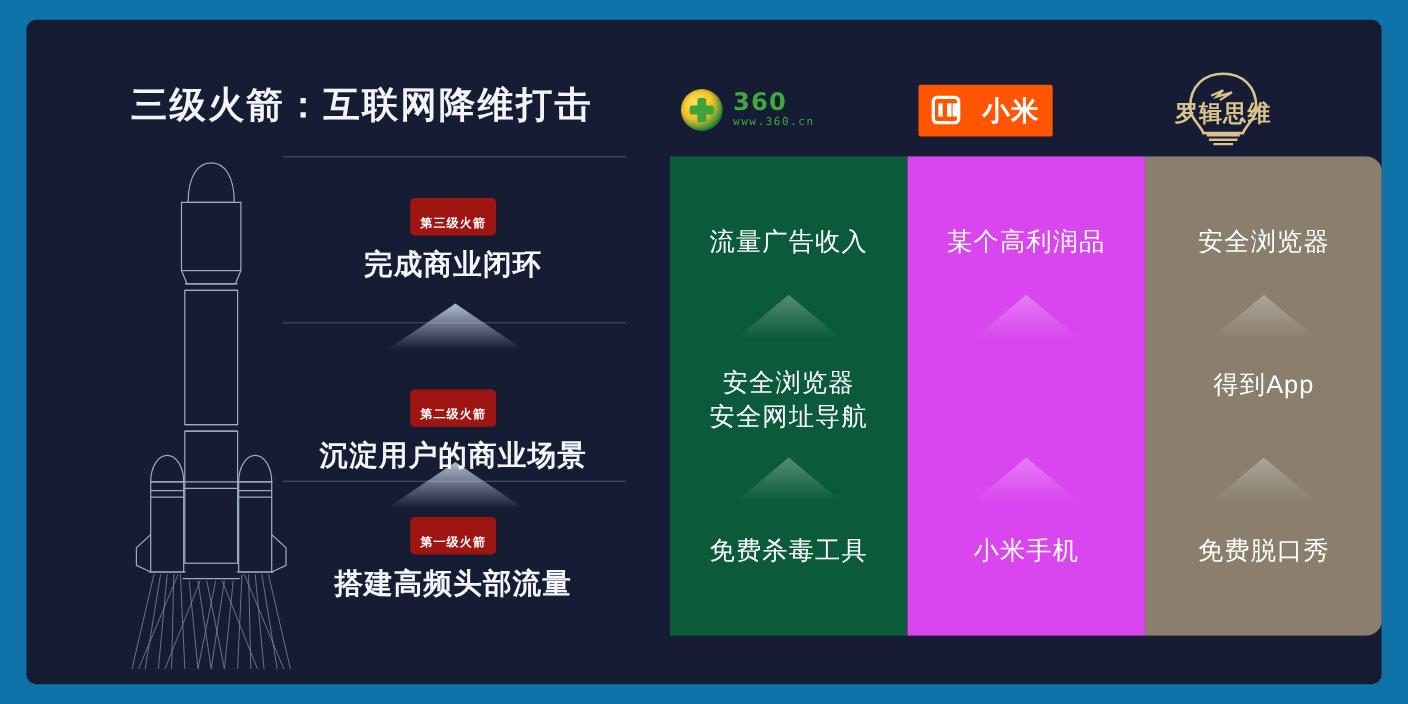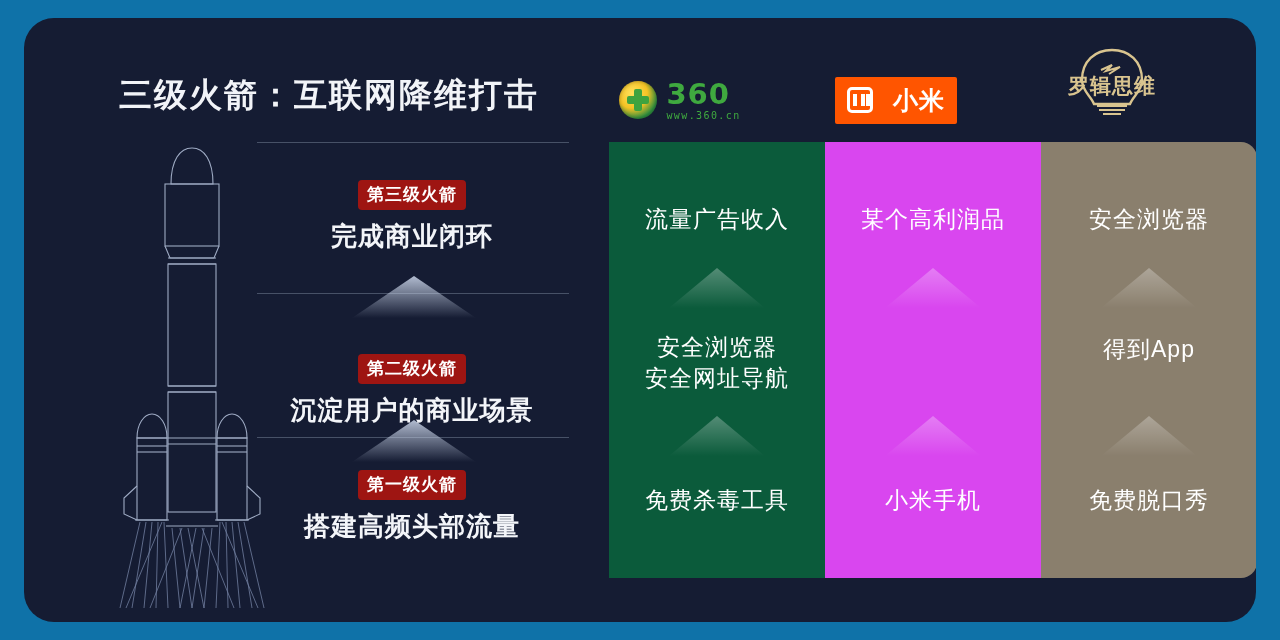--- a/index.html
+++ b/index.html
@@ -22,21 +22,21 @@
   }
 
   
   .card {
     position: absolute;
     left: 24px;
     top: 18px;
     width: 1232px;
     height: 604px;
     background: #151c33;
-    border-radius: 30px;
+    border-radius: 9px;
     overflow: hidden;
   }
 
   
   .title {
     position: absolute;
     left: 95px;
     top: 55px;
     font-size: 33px;
     font-weight: bold;
@@ -47,38 +47,38 @@
 
   .logo {
     position: absolute;
     height: 56px;
     display: flex;
     align-items: center;
     justify-content: center;
   }
   .logo-360   { left: 548px; top: 54px; width: 216px; }
   .logo-mi    { left: 764px; top: 54px; width: 216px; }
-  .logo-luoji { left: 980px; top: 34px; width: 216px; }
+  .logo-luoji { left: 980px; top: 51px; width: 216px; }
 
   
   .l360 { display: flex; align-items: center; gap: 9px; }
   .l360-mark {
     width: 38px; height: 38px; border-radius: 50%;
     background: radial-gradient(circle at 35% 32%, #ffe15c 0%, #f5c324 42%, #2f8f3f 72%, #1d6b2c 100%);
     position: relative;
     box-shadow: inset 0 0 4px rgba(0,0,0,.35);
   }
   .l360-mark::before, .l360-mark::after {
     content: ""; position: absolute; background: #3ea33f; border-radius: 2px;
   }
   .l360-mark::before { left: 15px; top: 8px;  width: 8px;  height: 22px; }
   .l360-mark::after  { left: 8px;  top: 15px; width: 22px; height: 8px;  }
   .l360-txt { line-height: 1; }
   .l360-num {
-    font-size: 29px; font-weight: bold; color: #3fa93f;
+    font-size: 22px; font-weight: bold; color: #3fa93f;
     letter-spacing: 1px; font-family: "DejaVu Sans", sans-serif;
   }
   .l360-sub {
     font-size: 10px; color: #3fa93f; letter-spacing: 1.4px;
     margin-top: 2px; font-family: "DejaVu Sans Mono", monospace;
   }
 
   
   .lmi {
     background: #ff5500; padding: 7px 12px; border-radius: 2px;
@@ -115,23 +115,23 @@
     text-align: center;
   }
   .stage-3 { top: 162px; }
   .stage-2 { top: 308px; margin-top: 28px; }
   .stage-1 { top: 452px; }
 
   .badge {
     display: inline-block;
     background: #9e1512;
     color: #ffffff;
-    font-size: 17px;
+    font-size: 11px;
     font-weight: bold;
-    padding: 3px 9px 4px;
+    padding: 15px 9px 4px;
     border-radius: 4px;
     letter-spacing: 1px;
   }
   .stage-title {
     margin-top: 9px;
     font-size: 26px;
     font-weight: bold;
     color: #f3f5f9;
     letter-spacing: 1px;
     white-space: nowrap;

